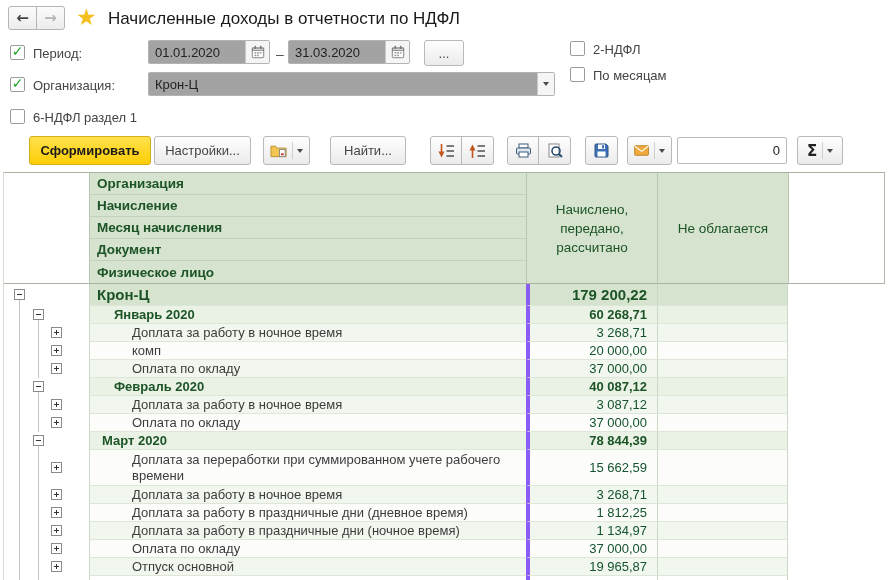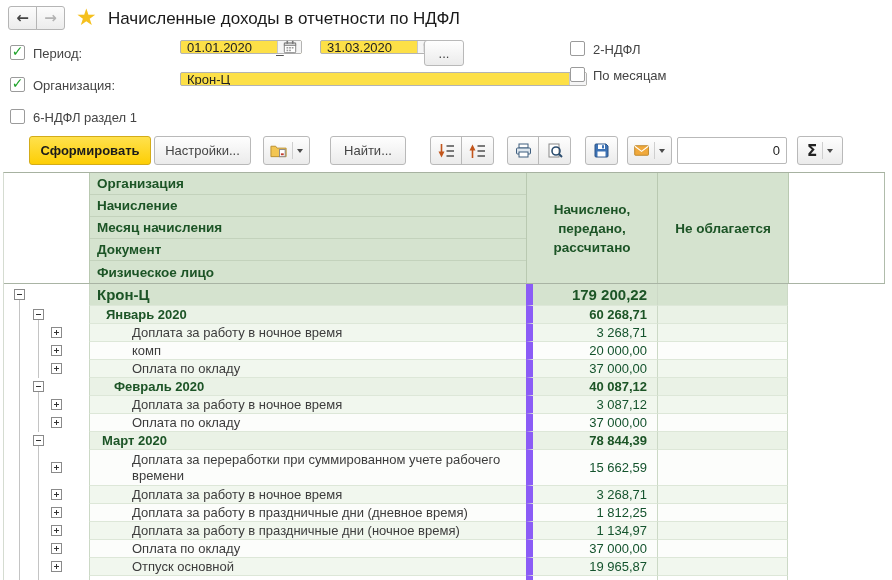--- a/index.html
+++ b/index.html
@@ -15,21 +15,21 @@
   .navbtn.fwd{border-radius:0 3px 3px 0;margin-left:-1px;color:#b3b3b3;}
   .star{position:absolute;left:76px;top:3px;font-size:23px;color:#f5c01e;line-height:28px;}
   .title{position:absolute;left:108px;top:9px;font-size:17px;color:#1a1a1a;white-space:nowrap;}
 
   
   .cb{position:absolute;width:15px;height:15px;border:1px solid #9b9b9b;border-radius:2px;background:#fff;
       display:flex;align-items:center;justify-content:center;cursor:pointer;box-sizing:border-box;}
   .cb .check{color:#1fa32b;font-weight:bold;font-size:14px;line-height:1;margin-top:-3px;}
   .cblabel{position:absolute;color:#444;white-space:nowrap;cursor:default;}
 
-  .field{position:absolute;display:flex;border:1px solid #b3b3b3;border-radius:2px;background:#fde047;box-sizing:border-box;height:14px;margin-left:32px;}
+  .field{position:absolute;display:flex;border:1px solid #b3b3b3;border-radius:2px;background:#a3a3a3;box-sizing:border-box;height:24px;}
   .field input{border:none;outline:none;flex:1;font:13px "Liberation Sans",sans-serif;color:#222;padding:0 6px;min-width:0;background:transparent;}
   .field .endbtn{width:24px;border:none;border-left:1px solid #c9c9c9;background:#f5f5f5;display:flex;align-items:center;justify-content:center;cursor:pointer;padding:0;}
   .field .endbtn.dd{width:17px;}
   .dash{position:absolute;color:#555;font-size:14px;}
   .tri{width:0;height:0;border-left:3.5px solid transparent;border-right:3.5px solid transparent;border-top:4.5px solid #4a4a4a;display:inline-block;}
 
   
   .btn{position:absolute;height:29px;border:1px solid #b9b9b9;border-radius:3px;background:linear-gradient(#fefefe,#ebebeb);
        color:#444;font:13px "Liberation Sans",sans-serif;display:flex;align-items:center;justify-content:center;cursor:pointer;box-sizing:border-box;padding:0 10px;}
   .btn.primary{background:linear-gradient(#ffe14d,#fdce05);border-color:#d3ac19;color:#1a1a1a;font-weight:bold;margin-left:21px;}
@@ -45,31 +45,31 @@
   
   .rtable{position:absolute;left:3px;top:172px;width:881px;border-top:1px solid #a7b2a1;border-left:1px solid #d5dcd1;}
   .thead{display:flex;height:110px;border-bottom:1px solid #a9b4a4;}
   .th-tree{width:85px;background:#fff;box-sizing:border-box;}
   .th-left{width:437px;box-sizing:border-box;border-left:1px solid #b9c9b1;display:flex;flex-direction:column;}
   .th-sub{height:22px;box-sizing:border-box;background:#d5e3cf;border-bottom:1px solid #c3d2bc;
           display:flex;align-items:center;padding-left:7px;font-weight:bold;color:#1c5426;font-size:13.5px;}
   .th-sub:last-child{border-bottom:none;}
   .th-num{width:131px;box-sizing:border-box;border-left:1px solid #b9c9b1;background:#d5e3cf;
           display:flex;align-items:center;justify-content:center;text-align:center;
-          font-weight:bold;color:#1c5426;font-size:13.5px;line-height:19px;padding:0 10px;}
+          font-weight:normal;color:#1c5426;font-size:13.5px;line-height:19px;padding:0 10px;}
   .th-right{width:97px;box-sizing:border-box;border-left:1px solid #b9c9b1;border-right:1px solid #b0bcab;background:#fff;}
 
   .trow{display:flex;height:18px;background:#fff;}
   .trow.org{height:22px;}
   .trow.tall{height:36px;}
   .trow.emptyrow{height:20px;}
   .tcell{box-sizing:border-box;}
   .tree{width:85px;position:relative;background:#fff;}
   .c-label{width:437px;border-left:1px solid #ccd9c6;border-bottom:1px solid #dde7d8;display:flex;align-items:center;overflow:hidden;}
-  .c-num{width:131px;border-left:7px solid #8b5cf6;border-bottom:1px solid #dde7d8;display:flex;align-items:center;justify-content:flex-end;padding-right:10px;}
+  .c-num{width:131px;border-left:4px solid #8b5cf6;border-bottom:1px solid #dde7d8;display:flex;align-items:center;justify-content:flex-end;padding-right:10px;}
   .c-num2{width:131px;border-left:1px solid #ccd9c6;border-right:1px solid #ccd9c6;border-bottom:1px solid #dde7d8;}
   .c-right{width:97px;background:#fff;}
   .trow.org .c-label,.trow.org .c-num,.trow.org .c-num2{background:#d5e3cf;}
   .trow.month .c-label,.trow.month .c-num,.trow.month .c-num2{background:#eaf2e6;}
   .trow.tintA .c-label,.trow.tintA .c-num,.trow.tintA .c-num2{background:#f1f7ee;}
   .trow.tintB .c-label,.trow.tintB .c-num,.trow.tintB .c-num2{background:#fcfdfb;}
   .trow.org .lbl,.trow.org .val{font-weight:bold;color:#1c5426;font-size:15px;}
   .trow.month .lbl,.trow.month .val{font-weight:bold;color:#1c5426;font-size:13px;}
   .trow.detail .lbl{color:#3c3c3c;}
   .trow.detail .val{color:#14532d;}
@@ -266,21 +266,21 @@
     <div class="tcell c-num2"><span class="val2"></span></div>
     <div class="tcell c-right"></div>
   </div>
         <div class="trow month">
     <div class="tcell tree">
             <div class="tline" style="left: 15px;"></div>
             <div class="tline below" style="left: 34px;"></div>
             <div class="tbox minus" style="left: 29px;"></div>
           </div>
     <div class="tcell c-label">
-            <span class="lbl" style="padding-left: 16px;">Январь 2020</span>
+            <span class="lbl" style="padding-left: 24px;">Январь 2020</span>
           </div>
     <div class="tcell c-num">
             <span class="val">60 268,71</span>
           </div>
     <div class="tcell c-num2"><span class="val2"></span></div>
     <div class="tcell c-right"></div>
   </div>
         <div class="trow detail tintA">
     <div class="tcell tree">
             <div class="tline" style="left: 15px;"></div>

